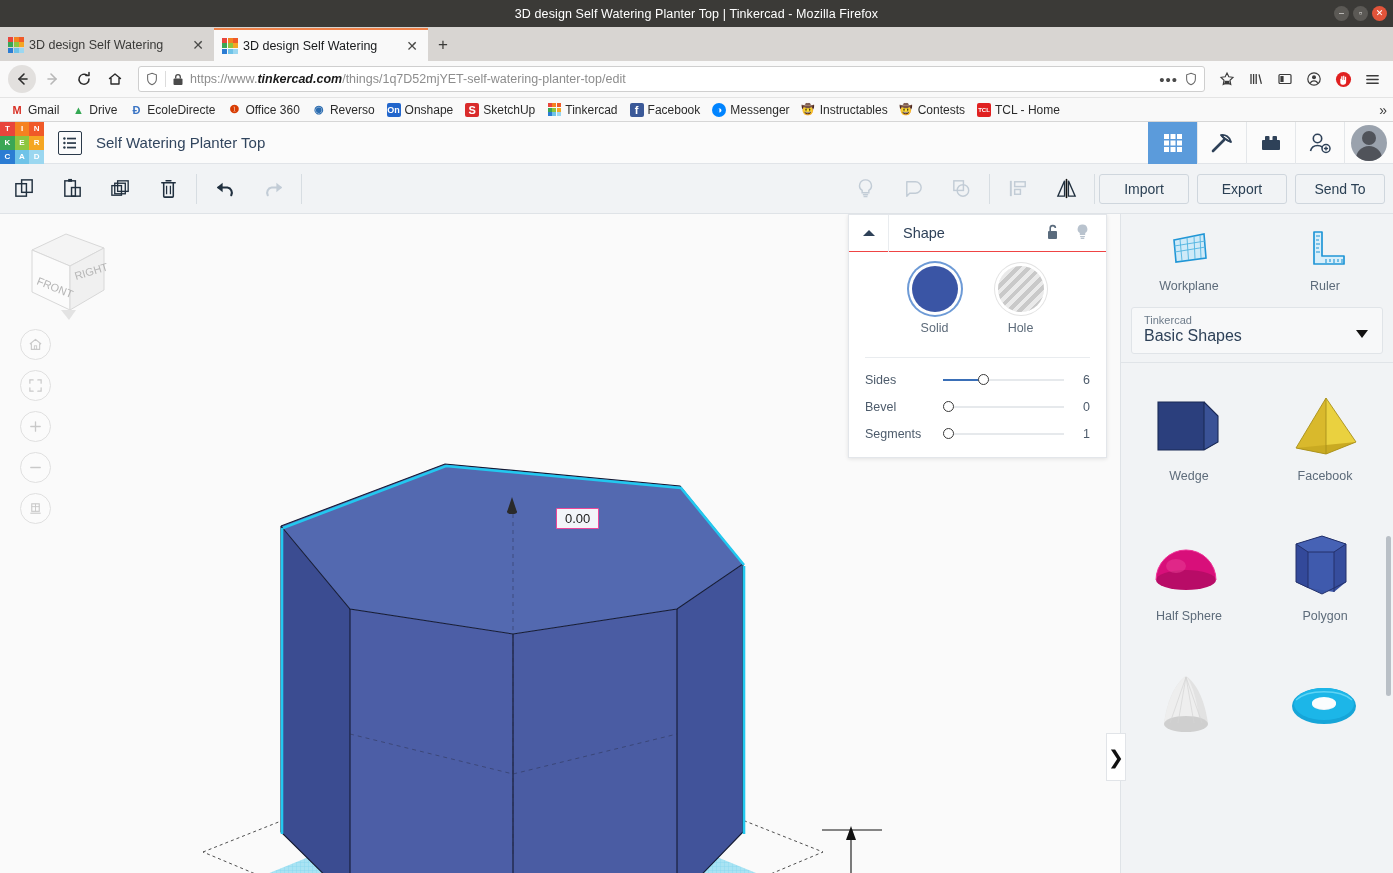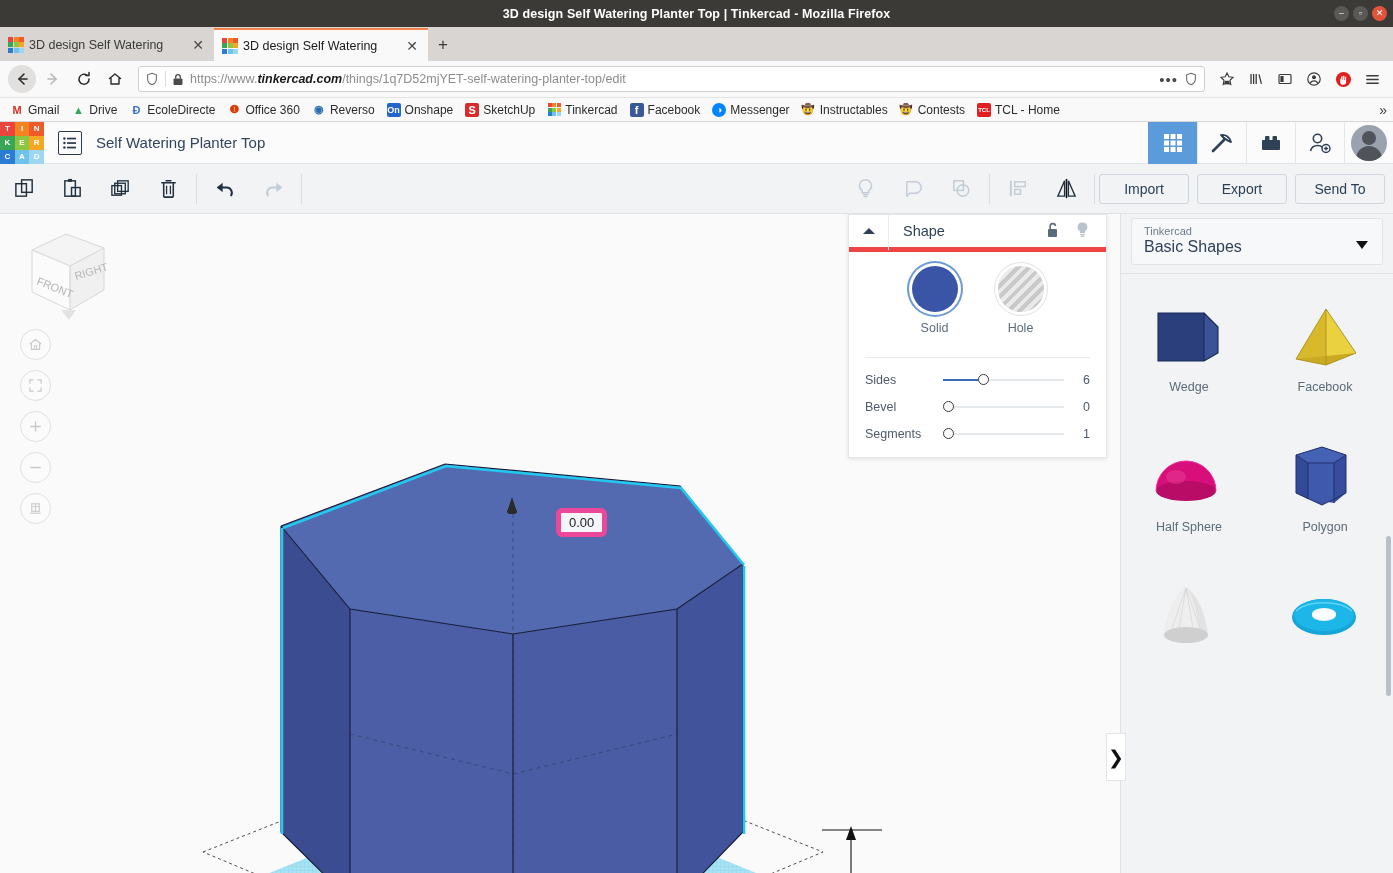--- a/index.html
+++ b/index.html
@@ -10,21 +10,21 @@
     background: #fff;
   }
 
   
   .titlebar {
     height: 27px; background: #3b3a37;
     display: flex; align-items: center; justify-content: center;
     position: relative;
   }
   .titlebar-text {
-    color: #fff; font-size: 12.5px; font-weight: bold;
+    color: #fff; font-size: 12.5px; font-weight: normal;
     letter-spacing: 0.1px;
   }
   .win-buttons {
     position: absolute; right: 6px; top: 0; height: 27px;
     display: flex; align-items: center; gap: 4px;
   }
   .win-btn {
     width: 15px; height: 15px; border-radius: 50%;
     background: #5b5955; color: #e6e4e1;
     font-size: 9px; line-height: 15px; text-align: center;
@@ -215,21 +215,21 @@
   }
 
   
   .shape-panel {
     position: absolute; left: 848px; top: 0; width: 259px;
     background: #fff; border: 1px solid #e3e6ea;
     box-shadow: 0 1px 4px rgba(0,0,0,0.10);
   }
   .sp-head {
     height: 37px; display: flex; align-items: center;
-    border-bottom: 5px solid #ef4444;
+    border-bottom: 1px solid #ef4444;
   }
   .sp-collapse {
     width: 40px; height: 37px; display: flex;
     align-items: center; justify-content: center;
     border-right: 1px solid #e9ecef; color: #2e4158;
   }
   .sp-title {
     margin-left: 14px; font-size: 14.5px; color: #2e4158; font-weight: 500;
   }
   .sp-head-icons {
@@ -283,21 +283,21 @@
     position: absolute; left: 1106px; top: 519px;
     width: 20px; height: 48px; background: #fff;
     border: 1px solid #e1e4e8; display: flex;
     align-items: center; justify-content: center;
     font-size: 19px; color: #111; z-index: 5;
   }
 
   
   .dim-label {
     position: absolute; background: #f3f5f9;
-    border: 5px solid #ec4899; border-radius: 6px;
+    border: 1px solid #ec4899; border-radius: 1px;
     padding: 2px 8px; font-size: 13px; color: #1a1a1a;
   }
 
   
   .sidebar {
     width: 273px; height: 744px; background: #f1f3f5;
     border-left: 1px solid #dfe3e7; position: relative; overflow: hidden;
   }
   .sb-top {
     display: flex; padding: 14px 0 10px; background: #f1f3f5;
@@ -863,20 +863,42 @@
           <div class="sp-val">1</div>
         </div>
       </div>
     </div>
 
   </div>
 
   <div class="panel-tab">❯</div>
 
   <div class="sidebar">
+    <div class="sb-top">
+      <div class="sb-top-item">
+        <svg width="46" height="40" viewBox="0 0 46 40">
+          <polygon points="8,12 38,6 40,30 10,34" fill="#cfeaf8" stroke="#2196d6" stroke-width="1.6"></polygon>
+          <g stroke="#4fb3e0" stroke-width="0.9">
+            <path d="M14,11 L16,33 M21,9.6 L22.5,32 M28,8.2 L29,31 M34,7 L35,30"></path>
+            <path d="M8.4,18 L39.3,13 M8.8,24 L39.7,19"></path>
+          </g>
+        </svg>
+        <div class="sb-top-label">Workplane</div>
+      </div>
+      <div class="sb-top-item">
+        <svg width="46" height="40" viewBox="0 0 46 40">
+          <path d="M12,4 H20 V28 H42 V36 H12 Z" fill="#d9effa" stroke="#2196d6" stroke-width="1.7" stroke-linejoin="round"></path>
+          <g stroke="#2196d6" stroke-width="1.1">
+            <path d="M14,8 H18 M14,12 H17 M14,16 H18 M14,20 H17 M14,24 H18"></path>
+            <path d="M24,31 V35 M28,31 V34 M32,31 V35 M36,31 V34 M40,31 V35"></path>
+          </g>
+        </svg>
+        <div class="sb-top-label">Ruler</div>
+      </div>
+    </div>
 
     <div class="sb-select-wrap">
       <div class="sb-select-sub">Tinkercad</div>
       <div class="sb-select-main">Basic Shapes</div>
       <div class="sb-caret"></div>
     </div>
     <div class="sb-divider"></div>
 
     <div class="sb-grid">
 

